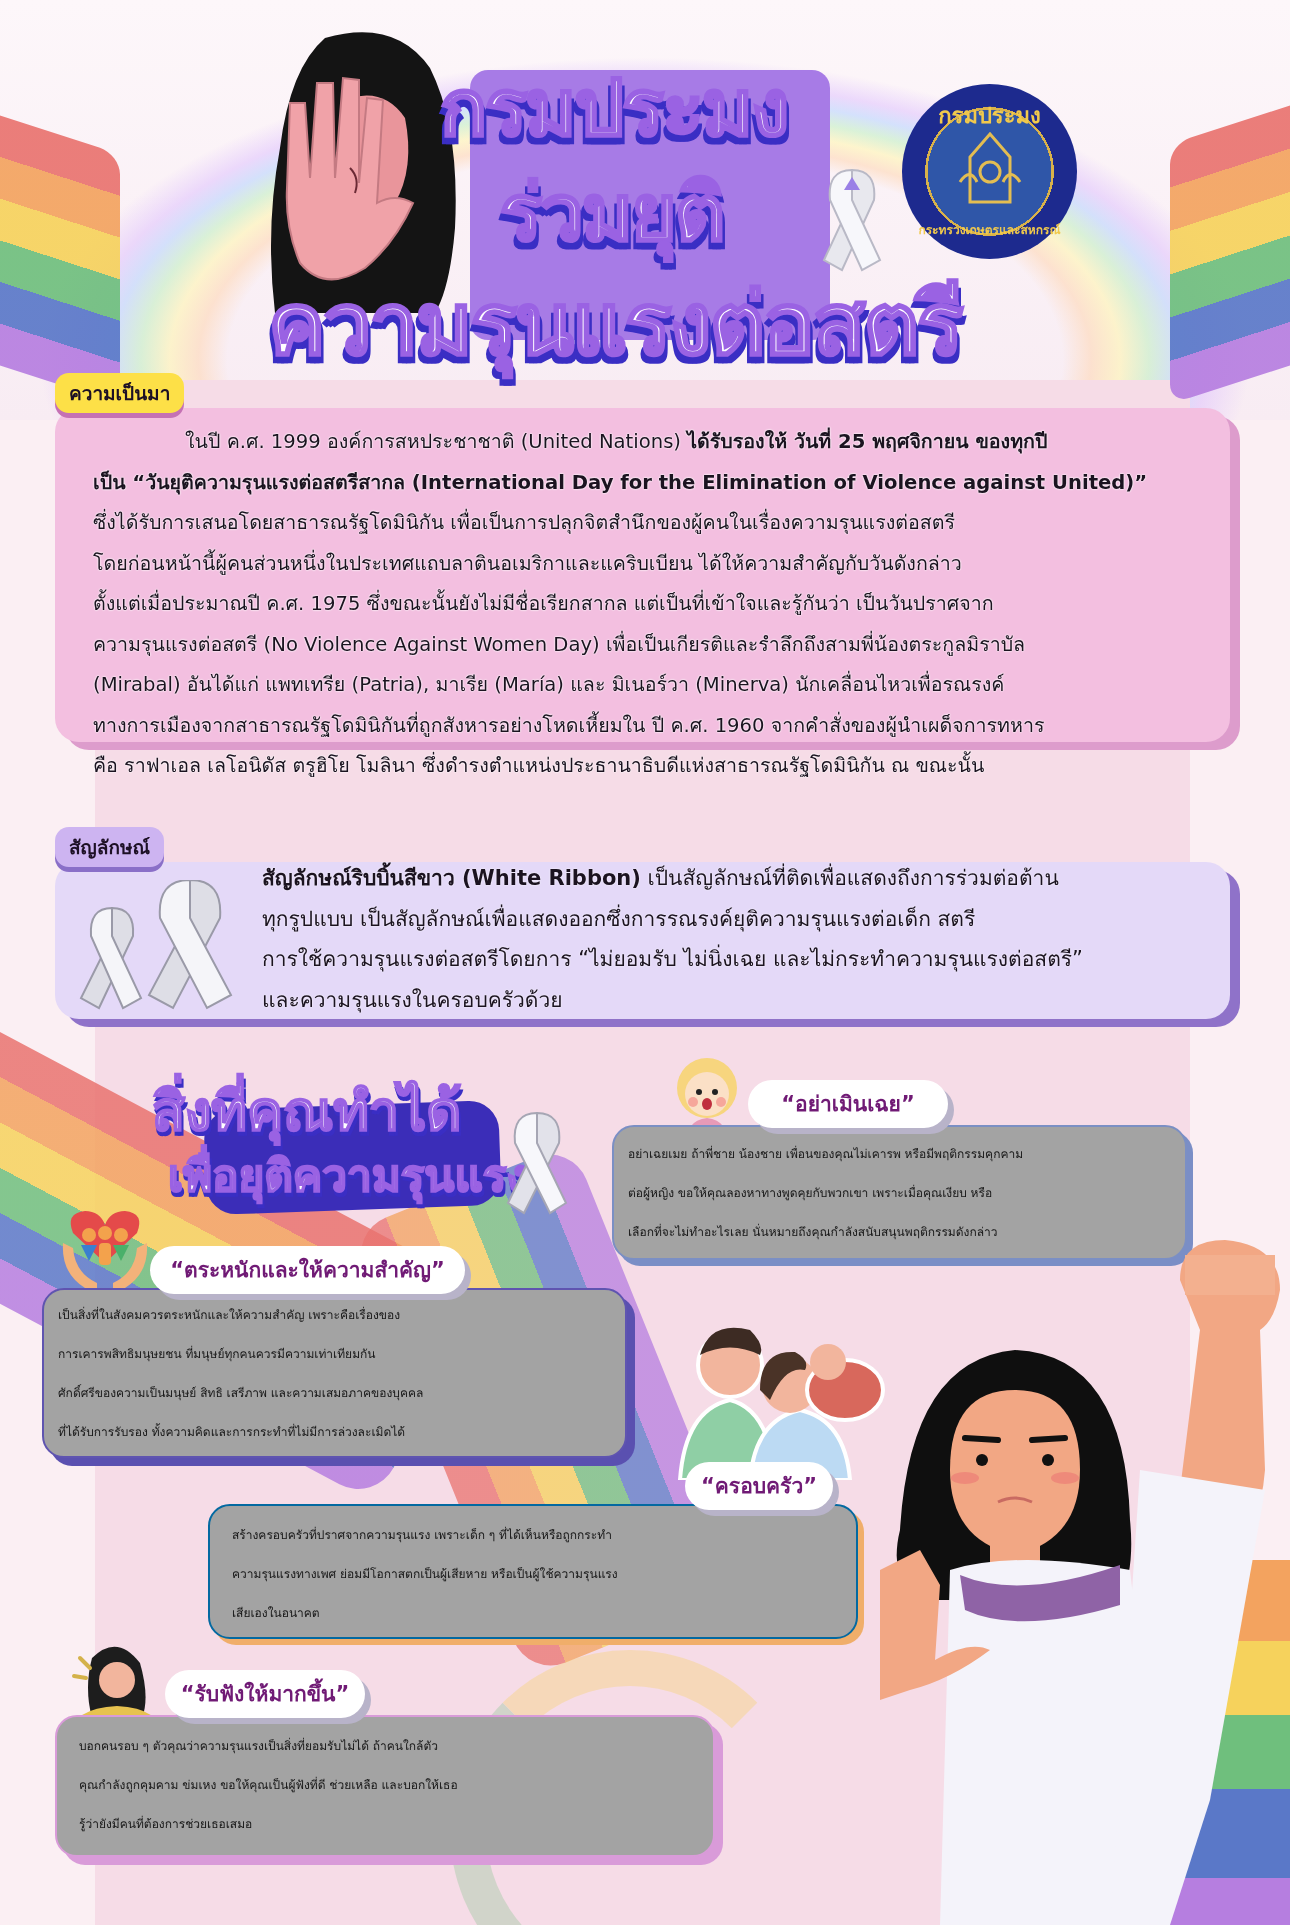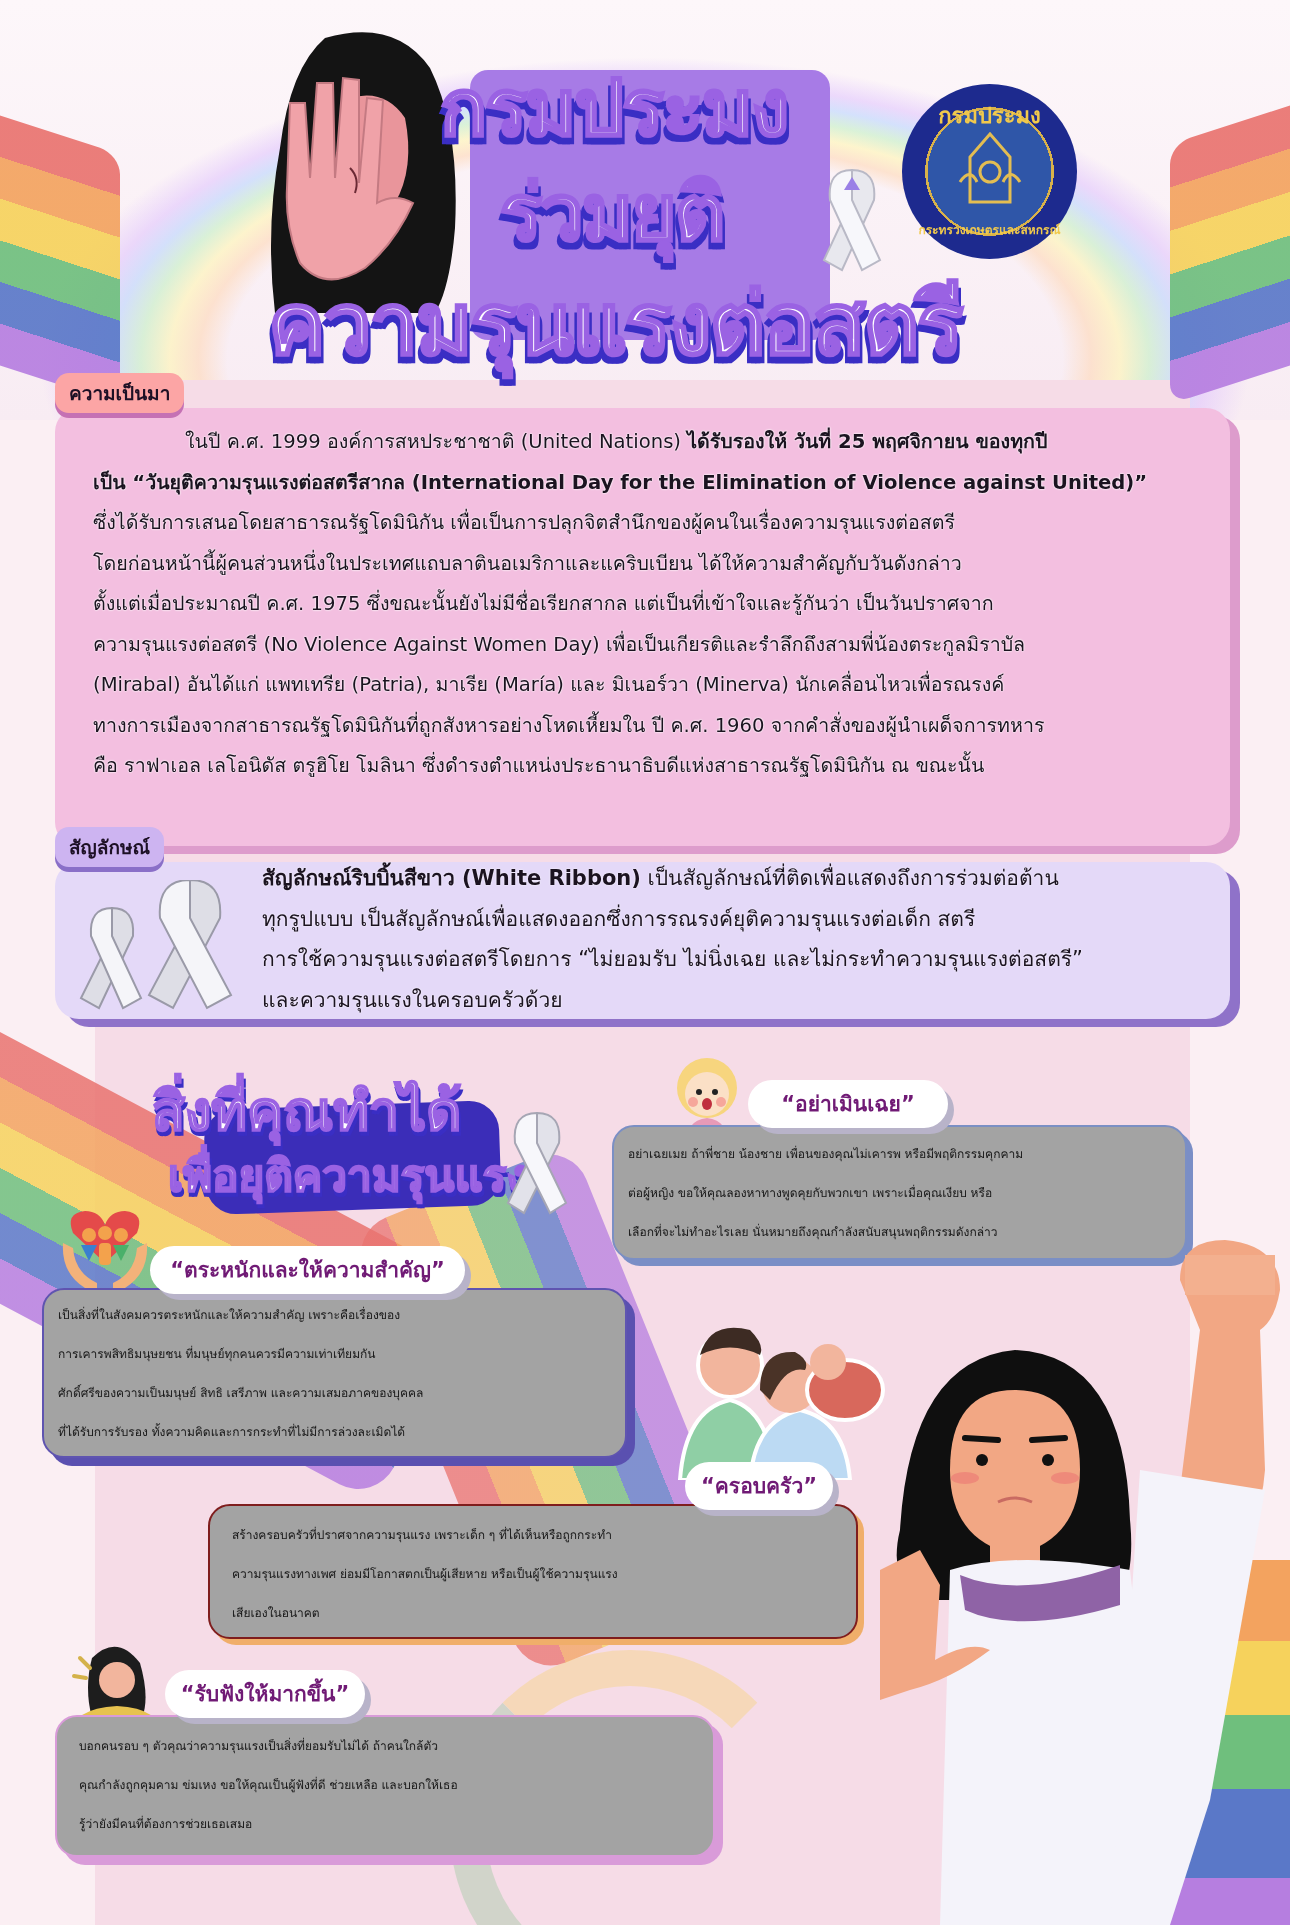--- a/index.html
+++ b/index.html
@@ -72,26 +72,26 @@
 
   .ribbon-hdr { left: 812px; top: 165px; width: 80px; height: 110px; }
 
   
   .tab {
     position: absolute; height: 40px; padding: 0 14px;
     border-radius: 14px 14px 14px 14px;
     font-weight: bold; font-size: 19px; line-height: 40px; color: #1d1025;
     white-space: nowrap;
   }
-  .tab-pink { left: 55px; top: 373px; background: #fca5a5; box-shadow: 0 5px 0 #c571b4; }
+  .tab-pink { left: 55px; top: 373px; background: #fde047; box-shadow: 0 5px 0 #c571b4; }
   .tab-violet { left: 55px; top: 827px; background: #cdb4f1; box-shadow: 0 5px 0 #8a6fc8; }
 
   
   .history-box {
-    left: 55px; top: 408px; width: 1175px; height: 438px;
+    left: 55px; top: 408px; width: 1175px; height: 334px;
     background: #f3bfe0; border-radius: 24px;
     box-shadow: 10px 8px 0 #dd9ccc;
     padding: 14px 38px 0 38px;
   }
   .history-box p {
     font-size: 19.6px; line-height: 40.5px; color: #1b1320;
     text-shadow: 0 0 2px #fff, 0 0 2px #fff;
     white-space: nowrap;
   }
   .history-box p.indent { padding-left: 92px; }
@@ -136,21 +136,21 @@
   .pill-dont { left: 748px; top: 1080px; width: 200px; }
   .card-dont { left: 612px; top: 1125px; width: 575px; height: 135px; border: 2px solid #7b8fc4; box-shadow: 6px 6px 0 #7a8ec6; padding: 8px 0 0 14px; }
   .girl-icon { left: 665px; top: 1050px; width: 85px; height: 100px; }
 
   .pill-aware { left: 150px; top: 1246px; width: 315px; }
   .card-aware { left: 42px; top: 1288px; width: 585px; height: 170px; border: 2px solid #5f54b0; box-shadow: 8px 8px 0 #5a50b0; padding: 6px 0 0 14px; }
   .hands-icon { left: 55px; top: 1203px; width: 100px; height: 100px; }
 
   .family-img { left: 660px; top: 1310px; width: 235px; height: 170px; }
   .pill-family { left: 685px; top: 1462px; width: 148px; }
-  .card-family { left: 208px; top: 1504px; width: 650px; height: 135px; border: 2px solid #7f1d1d; box-shadow: 6px 6px 0 #f0ae6a; padding: 10px 0 0 22px; }
+  .card-family { left: 208px; top: 1504px; width: 650px; height: 135px; border: 2px solid #0369a1; box-shadow: 6px 6px 0 #f0ae6a; padding: 10px 0 0 22px; }
 
   .pill-listen { left: 165px; top: 1670px; width: 200px; }
   .card-listen { left: 55px; top: 1715px; width: 660px; height: 142px; border: 2px solid #d99bd9; box-shadow: 8px 8px 0 #d99bd9; padding: 10px 0 0 22px; }
   .listen-icon { left: 62px; top: 1638px; width: 105px; height: 100px; }
 
   .woman-right { left: 880px; top: 1240px; width: 410px; height: 685px; }
 </style>
 </head>
 <body>
 

